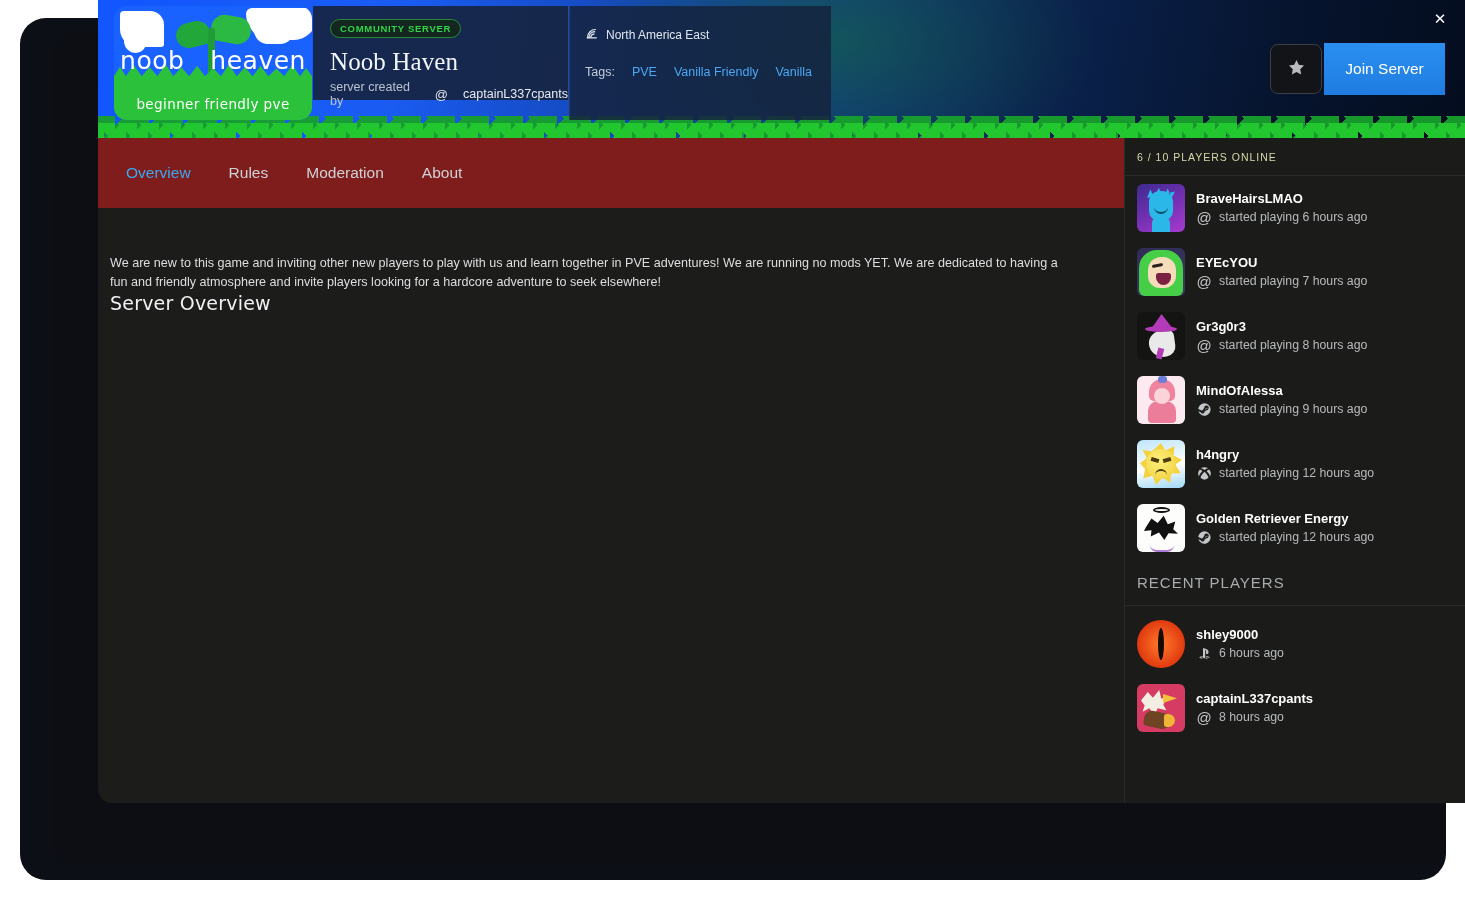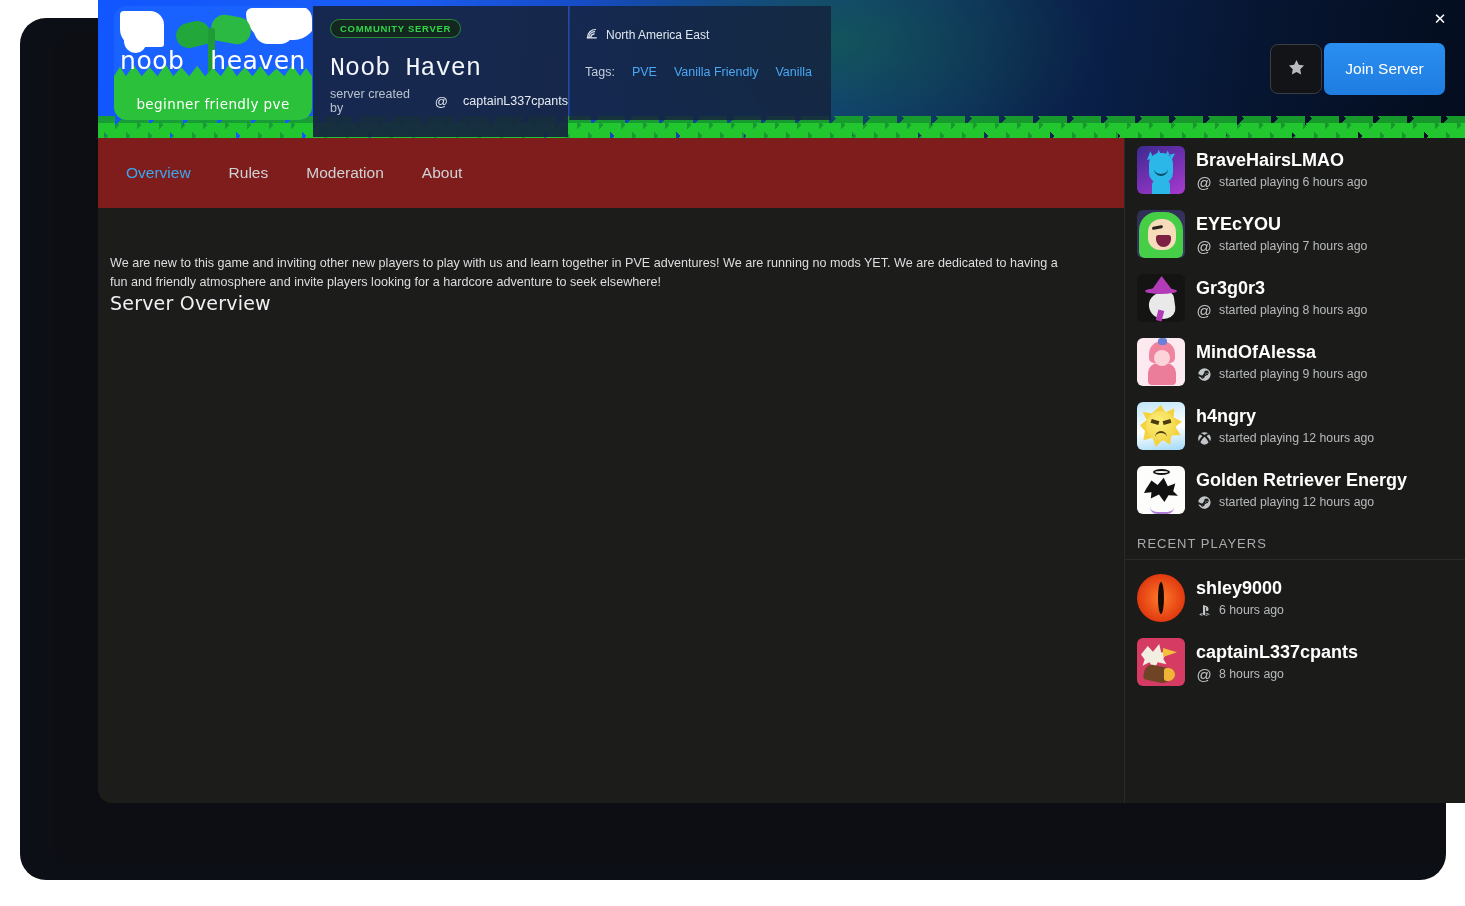--- a/index.html
+++ b/index.html
@@ -104,34 +104,34 @@
     color: #ffffff; font-size: 25px; letter-spacing: .5px;
     font-family: "DejaVu Sans", sans-serif; font-weight: 400; }
   #logo-title .gap { display: inline-block; width: 26px; }
   #logo-sub { position: absolute; left: 0; bottom: 8px; width: 100%; text-align: center;
     color: #ffffff; font-size: 13.5px; letter-spacing: .4px;
     font-family: "DejaVu Sans", sans-serif; }
 
   
   #server-meta {
     position: absolute; left: 215px; top: 6px;
-    width: 255px; height: 131px;
+    width: 255px; height: 94px;
     background: rgba(23,37,66,.93);
     padding: 12px 0 0 17px;
   }
   #community-badge {
     display: inline-block;
     border: 1px solid #2a8a33;
     background: #13261f;
     color: #2fd44a;
     font-size: 9.5px; font-weight: bold; letter-spacing: .7px;
     padding: 3px 9px 3px 9px; border-radius: 10px;
   }
-  #server-name { color: #f2f5fa; font-size: 25px; font-weight: 400; margin-top: 16px;
-    font-family: Liberation Mono, monospace; letter-spacing: .1px; }
+  #server-name { color: #f2f5fa; font-size: 25px; font-weight: 400; margin-top: 10px;
+    font-family: Liberation Serif, serif; letter-spacing: .1px; }
   #creator-line { margin-top: 4px; font-size: 12.5px; color: #b9c2cf; display: flex; align-items: center; gap: 15px; }
   #creator-line .at-glyph { font-size: 13px; color: #dde3ec; }
   #creator-name { color: #e6ebf2; font-size: 12.5px; }
 
   
   #server-info {
     position: absolute; left: 471px; top: 6px;
     width: 262px; height: 114px;
     background: rgba(21,35,62,.86);
     padding: 20px 0 0 15px;
@@ -144,21 +144,21 @@
 
   
   #favorite-button {
     position: absolute; right: 143px; top: 44px;
     width: 52px; height: 50px; border-radius: 8px;
     background: #121417; border: 1px solid #3a3f46;
     display: flex; align-items: center; justify-content: center; cursor: pointer;
   }
   #join-server-button {
     position: absolute; right: 20px; top: 43px;
-    width: 121px; height: 52px; border-radius: 7px;
+    width: 121px; height: 52px; border-radius: 0;
     background: linear-gradient(180deg, #2a8ff0 0%, #1f7ce0 100%);
     color: #ffffff; font-size: 15.5px;
     display: flex; align-items: center; justify-content: center; cursor: pointer;
   }
   #close-modal-button {
     position: absolute; right: 12px; top: 6px; width: 26px; height: 26px;
     display: flex; align-items: center; justify-content: center;
     color: #ffffff; font-size: 15px; cursor: pointer;
   }
 
@@ -193,25 +193,25 @@
     color: #d7d9a8; font-size: 10.5px; letter-spacing: 1px;
   }
   .player-row {
     display: flex; align-items: center; gap: 11px;
     padding: 8px 0 8px 12px; cursor: pointer;
   }
   .avatar { width: 48px; height: 48px; border-radius: 6px; flex: 0 0 48px;
     overflow: hidden; position: relative; }
   .avatar.round { border-radius: 50%; }
   .player-text { display: flex; flex-direction: column; gap: 3px; }
-  .player-name { color: #ffffff; font-size: 18px; font-weight: bold; }
+  .player-name { color: #ffffff; font-size: 13px; font-weight: bold; }
   .player-status { color: #b7babc; font-size: 12.3px; display: flex; align-items: center; gap: 7px; }
 
   #recent-players-header {
-    padding: 14px 0 8px 12px; color: #a9acae; font-size: 13px; letter-spacing: 1px;
+    padding: 14px 0 14px 12px; color: #a9acae; font-size: 15px; letter-spacing: 1px;
     border-bottom: 1px solid #2b2b2a;
   }
   #recent-list { padding-top: 6px; }
 
   
   .plat { width: 16px; height: 16px; flex: 0 0 16px; display: inline-flex;
     align-items: center; justify-content: center; color: #c3c6c8; }
   .plat svg { display: block; }
 
   
@@ -384,20 +384,21 @@
         </div>
 
         <div id="overview-panel">
           <div id="overview-description">We are new to this game and inviting other new players to play with us and learn together in PVE adventures! We are running no mods YET. We are dedicated to having a fun and friendly atmosphere and invite players looking for a hardcore adventure to seek elsewhere!</div>
           <div id="overview-heading">Server Overview</div>
           <div id="content-scroll-fill"></div>
         </div>
       </div>
 
       <div id="player-sidebar">
+        <div id="players-online-header">6 / 10  PLAYERS ONLINE</div>
         <div id="online-list">
             <div class="player-row">
               <div class="avatar av-brave">
                 <div class="hairspike"></div>
                 <div class="head"></div>
                 <div class="body"></div>
                 <div class="mouth"></div>
               </div>
               <div class="player-text">
                 <div class="player-name">BraveHairsLMAO</div>

